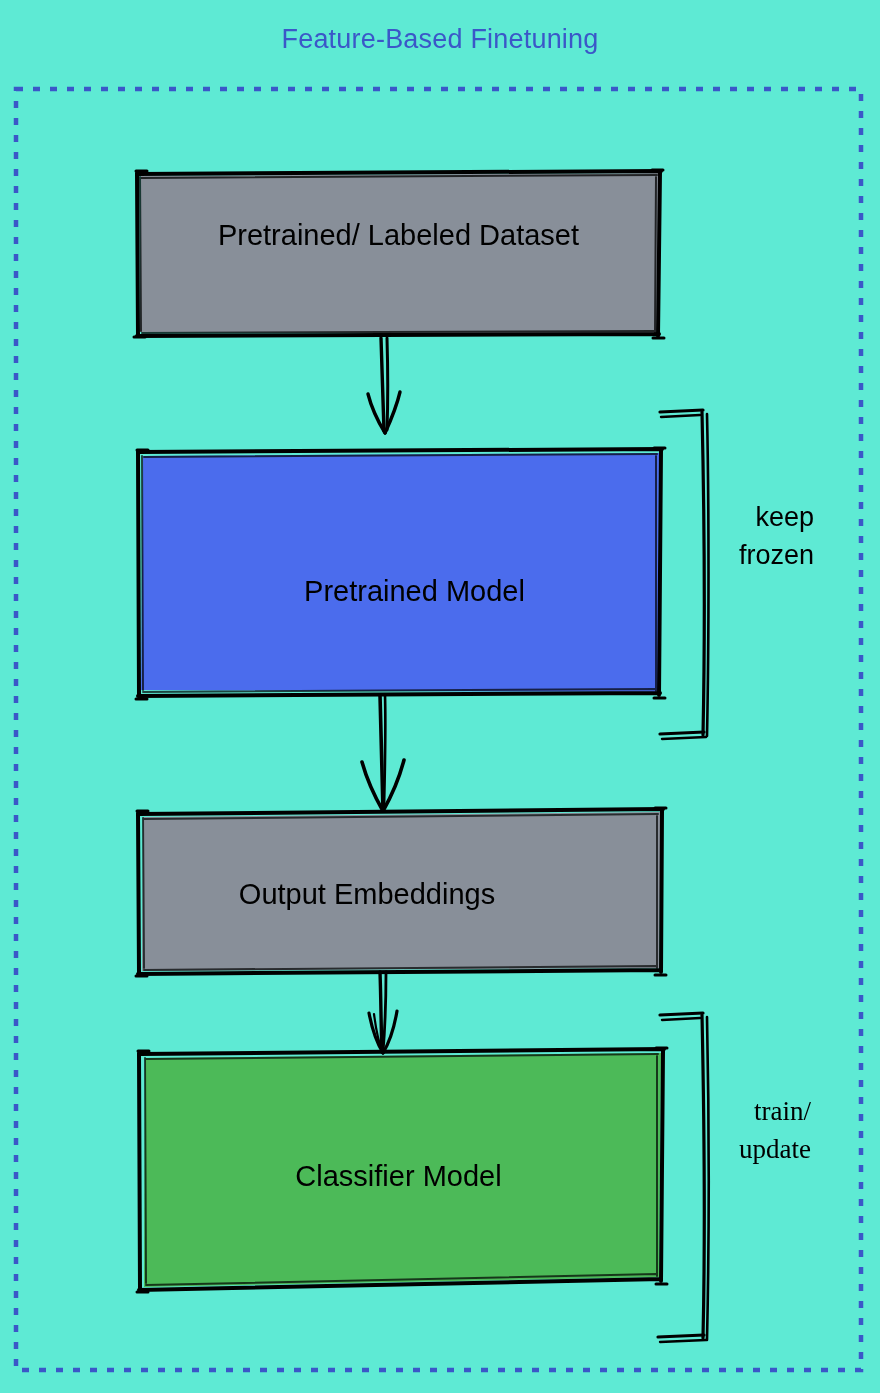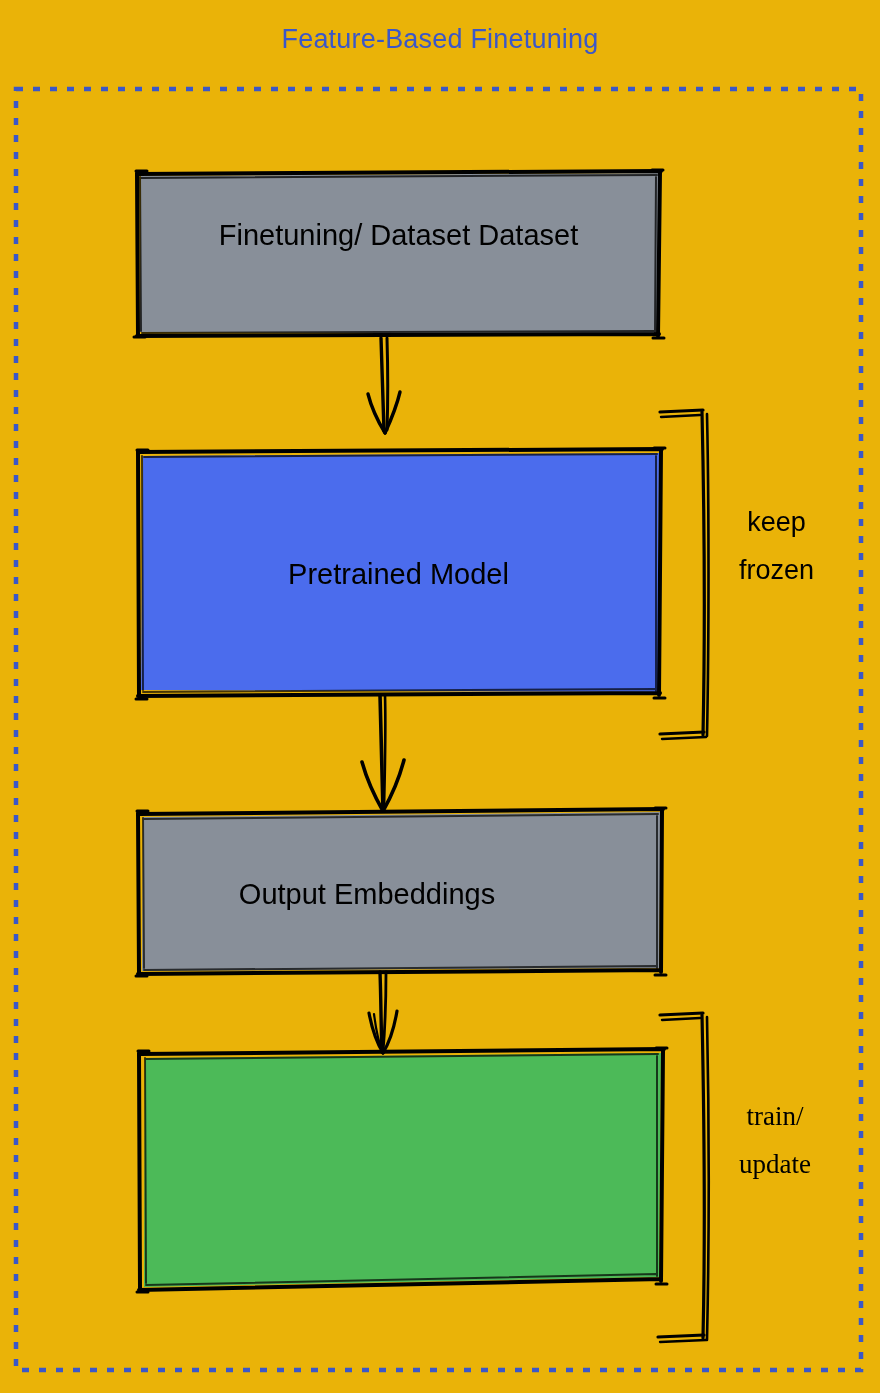--- a/index.html
+++ b/index.html
@@ -8,21 +8,21 @@
     background: #ffffff;
   }
   body {
     font-family: "Liberation Sans", sans-serif;
     -webkit-font-smoothing: antialiased;
   }
   #canvas {
     position: relative;
     width: 880px;
     height: 1393px;
-    background: #eab308;
+    background: #5eead4;
     overflow: hidden;
   }
   #diagram-svg {
     position: absolute;
     top: 0;
     left: 0;
     width: 880px;
     height: 1393px;
   }
   .diagram-title {
@@ -46,43 +46,44 @@
     pointer-events: none;
   }
   .node-label.lbl-dataset {
     left: 137px;
     top: 219px;
     width: 523px;
     font-size: 29px;
   }
   .node-label.lbl-pretrained {
     left: 137px;
-    top: 558px;
+    top: 575px;
     width: 523px;
     font-size: 29px;
+    padding-left: 16px;
   }
   .node-label.lbl-embeddings {
     left: 137px;
     top: 878px;
     width: 460px;
     font-size: 29px;
   }
   .node-label.lbl-classifier {
     left: 137px;
     top: 1160px;
     width: 523px;
     font-size: 29px;
   }
   .side-note {
     position: absolute;
     font-family: "Liberation Sans", sans-serif;
     color: #000000;
     font-size: 27px;
-    line-height: 48px;
-    text-align: center;
+    line-height: 38px;
+    text-align: right;
     white-space: pre-line;
   }
   .side-note.note-frozen {
     left: 739px;
     top: 498px;
   }
   .side-note.note-train {
     left: 739px;
     top: 1092px;
     font-family: Liberation Serif, serif;
@@ -162,26 +163,27 @@
       <path d="M702,1015 C704,1110 705,1250 703,1338" fill="none" stroke="#000000" stroke-width="3.2" stroke-linecap="round"></path>
       <path d="M707,1017 C709,1112 709,1250 707,1340" fill="none" stroke="#000000" stroke-width="2.6" stroke-linecap="round"></path>
       <path d="M658,1337 L704,1335" fill="none" stroke="#000000" stroke-width="3.2" stroke-linecap="round"></path>
       <path d="M660,1342 L706,1340" fill="none" stroke="#000000" stroke-width="2.4" stroke-linecap="round"></path>
     </g>
 
   </svg>
 
   <div class="diagram-title">Feature-Based Finetuning</div>
 
-  <div class="node-label lbl-dataset">Finetuning/ Dataset Dataset</div>
+  <div class="node-label lbl-dataset">Pretrained/ Labeled Dataset</div>
 
   <div class="node-label lbl-pretrained">Pretrained Model</div>
 
   <div class="node-label lbl-embeddings">Output Embeddings</div>
 
+  <div class="node-label lbl-classifier">Classifier Model</div>
 
   <div class="side-note note-frozen">keep
 frozen</div>
 
   <div class="side-note note-train">train/
 update</div>
 
 </div>
 
 </body></html>

